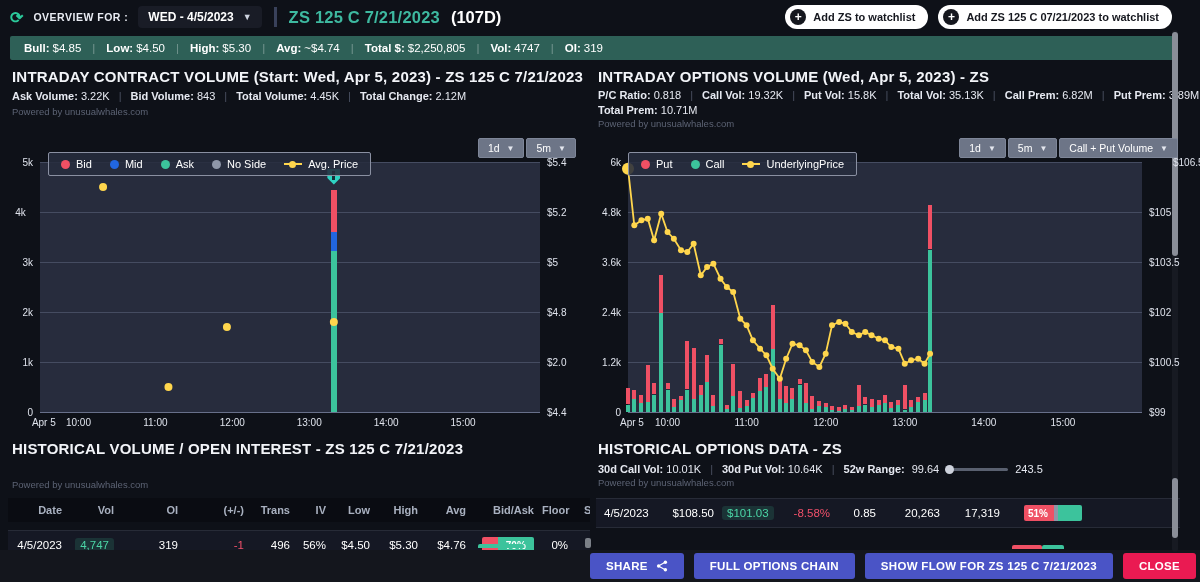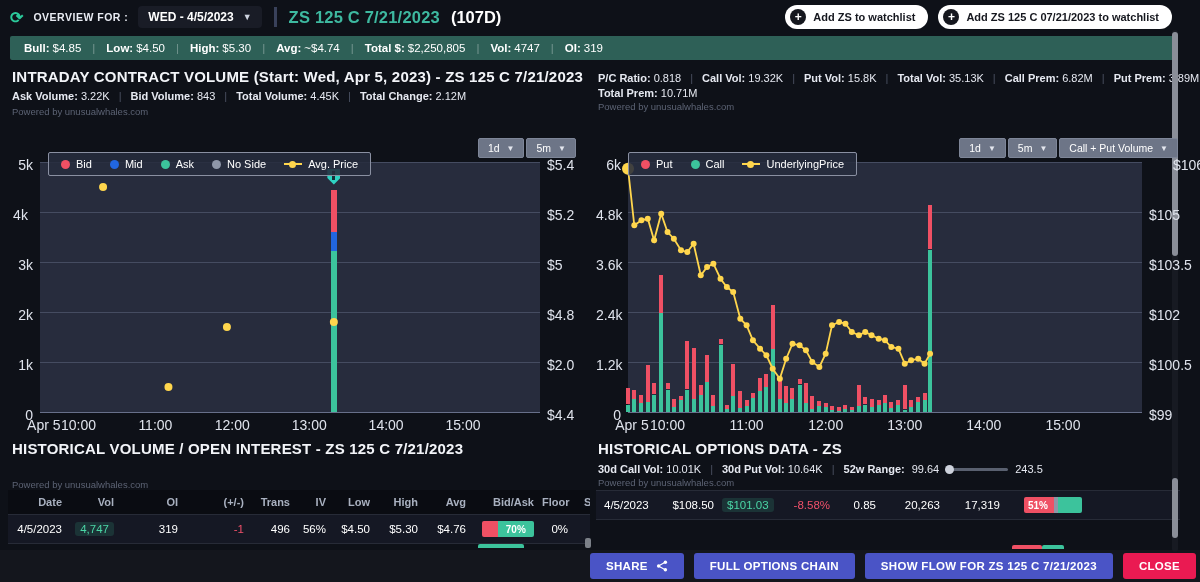--- a/index.html
+++ b/index.html
@@ -32,40 +32,40 @@
   .ptitle{font-size:15px;font-weight:bold;letter-spacing:.2px;color:#f2f4f8;}
   .pstats{font-size:11px;color:#e6e9f1;margin-top:5px;display:flex;gap:9px;white-space:nowrap;}
   .pstats b{font-weight:bold;}
   .psep{color:#4a5162;}
   .powered{font-size:9.5px;color:#5c6374;margin-top:4px;}
   
   .chartbox{position:absolute;}
   .plotbg{position:absolute;background:#272c3d;z-index:0;}
   .grid{position:absolute;height:1px;background:#454c61;z-index:1;}
   .grid.last{background:#68708a;}
-  .ytick,.xtick{position:absolute;font-size:14px;color:#dfe3ec;z-index:1;}
+  .ytick,.xtick{position:absolute;font-size:10px;color:#dfe3ec;z-index:1;}
   .xtick{text-align:center;}
   .cbar{position:absolute;z-index:2;}
   .legend{position:absolute;left:40px;top:18px;display:flex;gap:18px;padding:5px 12px;z-index:6;
           border:1px solid #8a90a2;background:rgba(39,44,61,.88);font-size:11px;border-radius:2px;
           align-items:center;}
   .li{display:flex;align-items:center;gap:6px;cursor:pointer;}
   .ldot{width:9px;height:9px;border-radius:50%;}
   .lgline{width:18px;height:2px;position:relative;display:inline-block;}
   .lgdot{position:absolute;width:7px;height:7px;border-radius:50%;left:5px;top:-2.5px;}
   .ddrow{position:absolute;top:4px;right:6px;display:flex;gap:2px;z-index:7;}
   .dd{background:#6d7587;color:#fff;font-size:10.5px;padding:3px 9px;border-radius:2px;display:flex;
       gap:7px;align-items:center;cursor:pointer;border:1px solid #7e8698;}
   .dd .car{font-size:8px;color:#e3e6ee;}
   .uwmarker{position:absolute;width:13px;height:16px;z-index:5;cursor:pointer;
             clip-path:polygon(0 0,100% 0,100% 60%,50% 100%,0 60%);display:flex;justify-content:center;}
   .uwmarker i{width:3px;height:9px;background:#173038;margin-top:2px;}
   
   .tbl{position:absolute;overflow:hidden;}
-  .trow{display:flex;align-items:center;}
+  .trow{display:flex;align-items:center;margin-top:8px;}
   .thead{height:24px;background:#0a0c12;color:#a9b1c0;font-size:11px;font-weight:bold;}
   .tdata{height:28px;background:#151824;font-size:11.5px;border-top:1px solid #272b37;
          border-bottom:1px solid #272b37;cursor:pointer;}
   .c{padding-right:8px;text-align:right;box-sizing:border-box;flex-shrink:0;white-space:nowrap;overflow:hidden;}
   .c.left{text-align:left;padding-left:8px;padding-right:0;}
   .neg{color:#f0506a;}
   .pill{display:inline-block;padding:1px 5px;border-radius:3px;background:rgba(62,195,150,.16);color:#4bd6a6;}
   .sortarr{font-size:8px;color:#8f97a8;margin-left:6px;}
   .ratio{display:inline-flex;width:52px;height:16px;border-radius:2px;overflow:hidden;vertical-align:middle;}
   .ratio .seg{height:100%;display:flex;align-items:center;justify-content:center;font-size:10px;
@@ -138,20 +138,21 @@
       <span><b>Bid Volume:</b> <span>843</span></span>
         <span class="psep">|</span>
       <span><b>Total Volume:</b> <span>4.45K</span></span>
         <span class="psep">|</span>
       <span><b>Total Change:</b> <span>2.12M</span></span>
     </div>
     <div class="powered">Powered by unusualwhales.com</div>
   </div>
 
   <div class="phead" style="left:598px;top:68px;width:580px;">
+    <div class="ptitle">INTRADAY OPTIONS VOLUME (Wed, Apr 5, 2023) - ZS</div>
     <div class="pstats" style="margin-top:4px;">
       <span><b>P/C Ratio:</b> <span>0.818</span></span>
         <span class="psep">|</span>
       <span><b>Call Vol:</b> <span>19.32K</span></span>
         <span class="psep">|</span>
       <span><b>Put Vol:</b> <span>15.8K</span></span>
         <span class="psep">|</span>
       <span><b>Total Vol:</b> <span>35.13K</span></span>
         <span class="psep">|</span>
       <span><b>Call Prem:</b> <span>6.82M</span></span>

